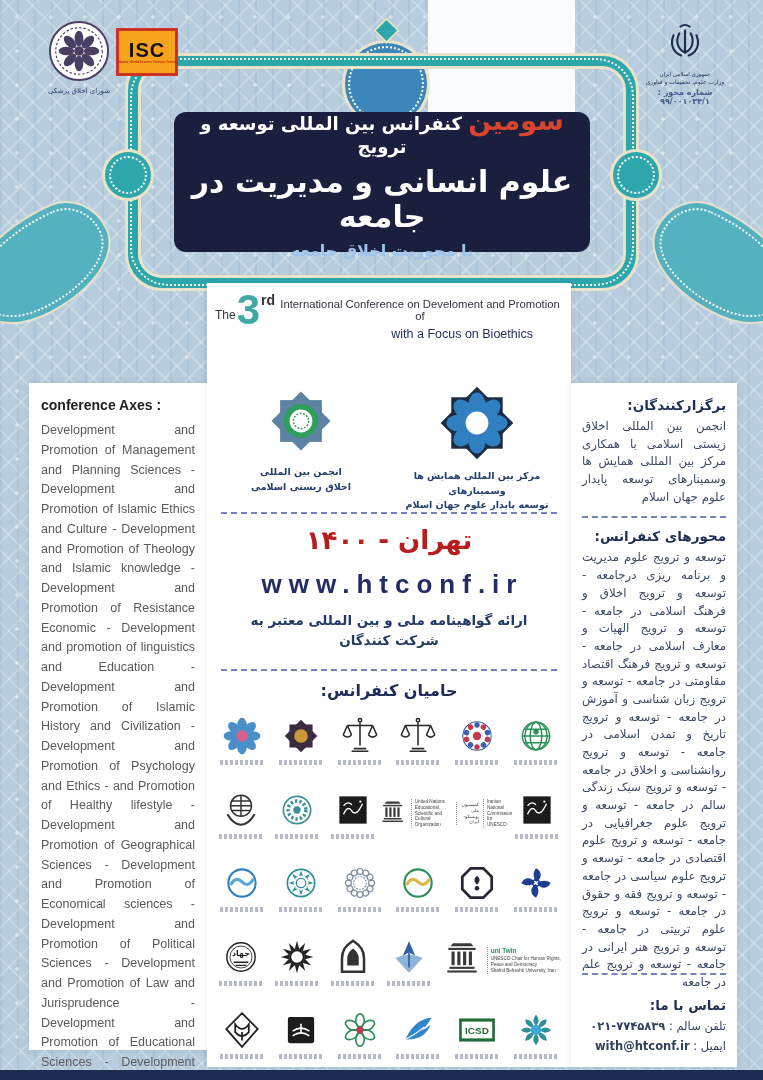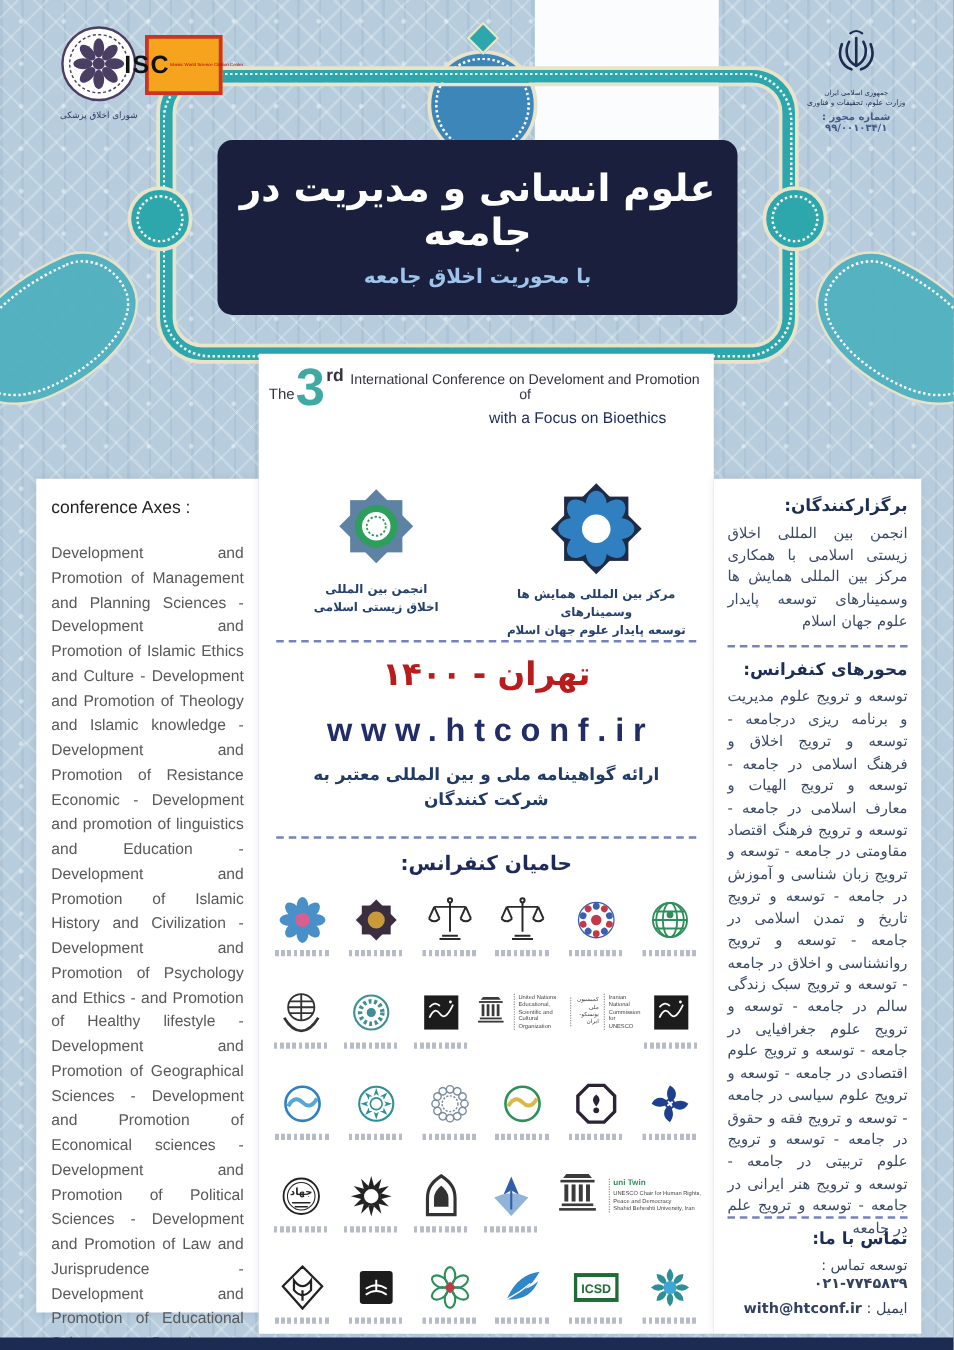--- a/index.html
+++ b/index.html
@@ -33,31 +33,31 @@
   .banner{position:absolute;left:36px;right:36px;top:46px;bottom:26px;background:#191f3d;border-radius:12px;
     display:flex;flex-direction:column;align-items:center;justify-content:center;gap:7px;direction:rtl;text-align:center;}
   .banner-line1{font-size:18px;font-weight:bold;color:#fff;}
   .banner-line1 .hl{color:#d8452f;font-size:27px;}
   .banner-line2{font-size:30px;font-weight:bold;color:#fff;}
   .banner-line3{font-size:16px;font-weight:bold;color:#9fc3ea;}
   
   .seal{position:absolute;left:36px;top:20px;width:86px;text-align:center;z-index:3;}
   .seal-cap{font-size:7px;color:#2c3660;margin-top:1px;}
   .isc{position:absolute;left:116px;top:28px;width:56px;height:42px;background:#f6a41e;border:3px solid #cc3322;
-    display:flex;flex-direction:row;align-items:center;justify-content:center;z-index:3;}
+    display:flex;flex-direction:column;align-items:center;justify-content:center;z-index:3;}
   .isc-main{font-size:20px;font-weight:800;color:#111;letter-spacing:1px;line-height:1;}
   .isc-sub{font-size:3.5px;color:#a00;white-space:nowrap;}
   .emblem{position:absolute;right:30px;top:20px;width:96px;text-align:center;z-index:3;color:#1d2b50;}
   .emblem-t1{font-size:5.5px;margin-top:1px;}
   .emblem-t2{font-size:6px;margin-top:1px;}
   .emblem-lic{font-size:8px;font-weight:bold;color:#44588c;margin-top:3px;}
   
   .panel{position:absolute;background:#fff;z-index:2;box-shadow:0 0 6px rgba(40,60,90,.12);}
   .left-panel{left:29px;top:383px;width:178px;height:667px;box-sizing:border-box;padding:14px 12px;}
-  .lp-head{font-size:14px;font-weight:normal;color:#222;margin-bottom:20px;}
+  .lp-head{font-size:14px;font-weight:bold;color:#222;margin-bottom:8px;}
   .lp-body{font-size:12.5px;line-height:1.58;color:#58595b;text-align:justify;}
   .center-panel{left:207px;top:283px;width:364px;height:784px;}
   .right-panel{left:571px;top:383px;width:166px;height:684px;box-sizing:border-box;padding:14px 11px;direction:rtl;}
   
   .en-title{position:absolute;top:12px;left:8px;right:8px;text-align:center;}
   .en-first{display:flex;justify-content:center;align-items:flex-end;}
   .en-the{font-size:12px;color:#33343f;padding-bottom:3px;}
   .en-three{font-size:42px;font-weight:bold;color:#3fa9a3;line-height:.72;margin:0 1px;}
   .en-rd{font-size:14px;font-weight:bold;color:#33343f;transform:translateY(-17px);}
   .en-line1{font-size:11.3px;color:#33343f;padding-bottom:3px;margin-left:2px;}
@@ -67,21 +67,21 @@
   .org{display:flex;flex-direction:column;align-items:center;width:168px;}
   .org-cap{font-size:9.5px;font-weight:bold;color:#24406e;line-height:1.55;text-align:center;direction:rtl;margin-top:6px;}
   .dash{border-top:2px dashed #7583bb;}
   .cdash{position:absolute;left:14px;right:14px;}
   .d1{top:229px;} .d2{top:386px;}
   .tehran{position:absolute;top:242px;left:0;right:0;text-align:center;font-size:26px;font-weight:bold;color:#b91c1c;direction:rtl;}
   .url{position:absolute;top:286px;left:0;right:0;text-align:center;font-size:26px;font-weight:bold;color:#222d66;letter-spacing:7px;padding-left:7px;}
   .cert{position:absolute;top:327px;left:0;right:0;text-align:center;font-size:13.5px;font-weight:bold;color:#223a66;line-height:1.5;direction:rtl;}
   .sp-head{position:absolute;top:398px;left:0;right:0;text-align:center;font-size:16px;font-weight:bold;color:#1e2a5a;direction:rtl;}
   .sp-grid{position:absolute;top:432px;bottom:8px;left:6px;right:6px;display:flex;flex-direction:column;justify-content:space-between;}
-  .sp-row{display:flex;justify-content:space-evenly;align-items:flex-start;}
+  .sp-row{display:flex;justify-content:space-evenly;align-items:center;}
   .sp-cell{display:flex;flex-direction:column;align-items:center;flex:1;min-width:0;}
   .sp-cell.wide{flex:2.3;}
   .sp-svg{width:42px;height:42px;}
   .sp-cap{width:44px;height:5px;margin-top:3px;opacity:.5;background:repeating-linear-gradient(90deg,#6d7890 0 3px,transparent 3px 5px);}
   .wide-wrap{display:flex;align-items:center;gap:4px;}
   .tiny-col{font-size:4.6px;line-height:1.3;color:#444;border-left:1px dotted #999;padding-left:3px;text-align:left;}
   .tiny-col.rtl{direction:rtl;text-align:right;}
   .unitwin-lbl{font-weight:bold;color:#2e8f5b;font-size:6.5px;}
   
   .rp-head{font-size:13.5px;font-weight:bold;color:#1e2f55;margin-bottom:5px;}
@@ -103,20 +103,24 @@
   <div class="paisley paisley-right"></div>
   <div class="fan">
     <div class="fan-finial"></div>
   </div>
 
   <div class="frame">
     <div class="frame-dots"></div>
     <div class="medallion med-left"></div>
     <div class="medallion med-right"></div>
     <div class="banner fa">
+      <div class="banner-line1">
+        <span class="hl">سومین</span>
+        <span>کنفرانس بین المللی توسعه و ترویج</span>
+      </div>
       <div class="banner-line2">علوم انسانی و مدیریت در جامعه</div>
       <div class="banner-line3">با محوریت اخلاق جامعه</div>
     </div>
   </div>
 
   <div class="seal">
     <svg viewBox="0 0 64 64" width="62" height="62">
       <circle cx="32" cy="32" r="30" fill="#fff" stroke="#4a3f63" stroke-width="2"></circle>
       <circle cx="32" cy="32" r="24" fill="none" stroke="#4a3f63" stroke-width="1.2" stroke-dasharray="2.5 2"></circle>
       <ellipse cx="32" cy="19" rx="4.5" ry="8" fill="#4a3f63"></ellipse>
@@ -574,21 +578,21 @@
   <div class="panel right-panel fa">
     <div class="rp-head">برگزارکنندگان:</div>
     <div class="rp-body">انجمن بین المللی اخلاق زیستی اسلامی با همکاری مرکز بین المللی همایش ها وسمینارهای توسعه پایدار علوم جهان اسلام</div>
     <div class="dash rp-dash1"></div>
     <div class="rp-head">محورهای کنفرانس:</div>
     <div class="rp-body">توسعه و ترویج علوم مدیریت و برنامه ریزی درجامعه - توسعه و ترویج اخلاق و فرهنگ اسلامی در جامعه - توسعه و ترویج الهیات و معارف اسلامی در جامعه - توسعه و ترویج فرهنگ اقتصاد مقاومتی در جامعه - توسعه و ترویج زبان شناسی و آموزش در جامعه - توسعه و ترویج تاریخ و تمدن اسلامی در جامعه - توسعه و ترویج روانشناسی و اخلاق در جامعه - توسعه و ترویج سبک زندگی سالم در جامعه - توسعه و ترویج علوم جغرافیایی در جامعه - توسعه و ترویج علوم اقتصادی در جامعه - توسعه و ترویج علوم سیاسی در جامعه - توسعه و ترویج فقه و حقوق در جامعه - توسعه و ترویج علوم تربیتی در جامعه - توسعه و ترویج هنر ایرانی در جامعه - توسعه و ترویج علم در جامعه</div>
     <div class="dash rp-dash2"></div>
     <div class="rp-contact">
       <div class="rp-head">تماس با ما:</div>
       <div class="rp-line">
-        <span>توسعه تماس : </span><span class="val">۰۲۱-۷۷۴۵۸۳۹</span>
+        <span>تلفن سالم : </span><span class="val">۰۲۱-۷۷۴۵۸۳۹</span>
       </div>
       <div class="rp-line">
         <span>ایمیل : </span><span class="val">with@htconf.ir</span>
       </div>
     </div>
   </div>
 
   <div class="bottom-strip"></div>
 </div>
 

